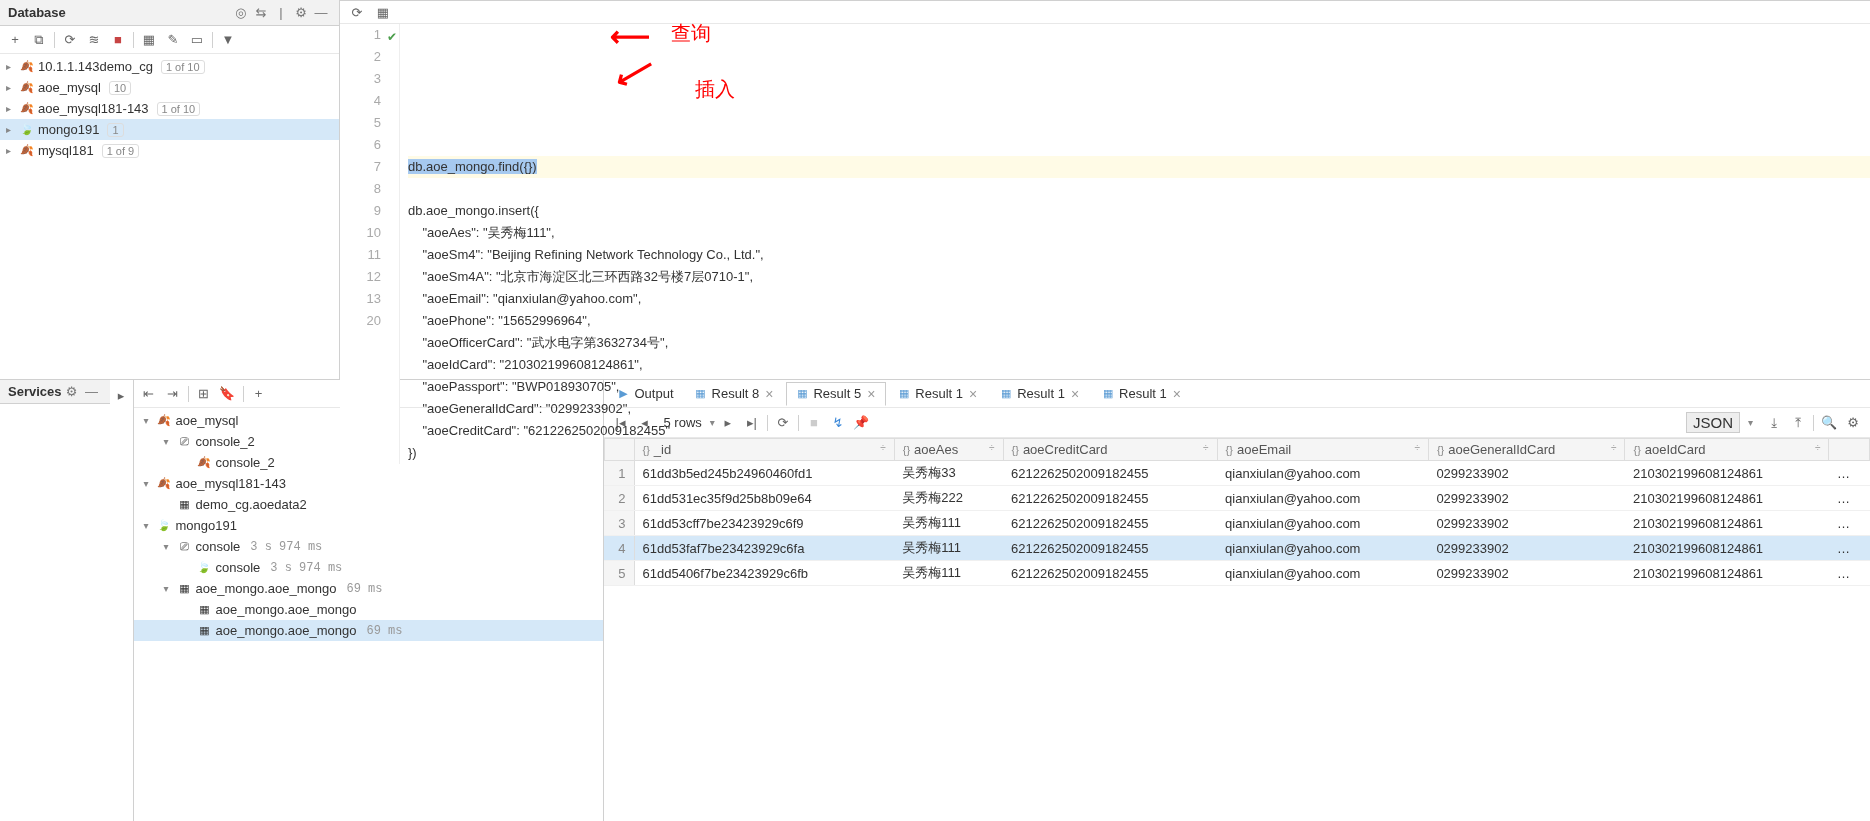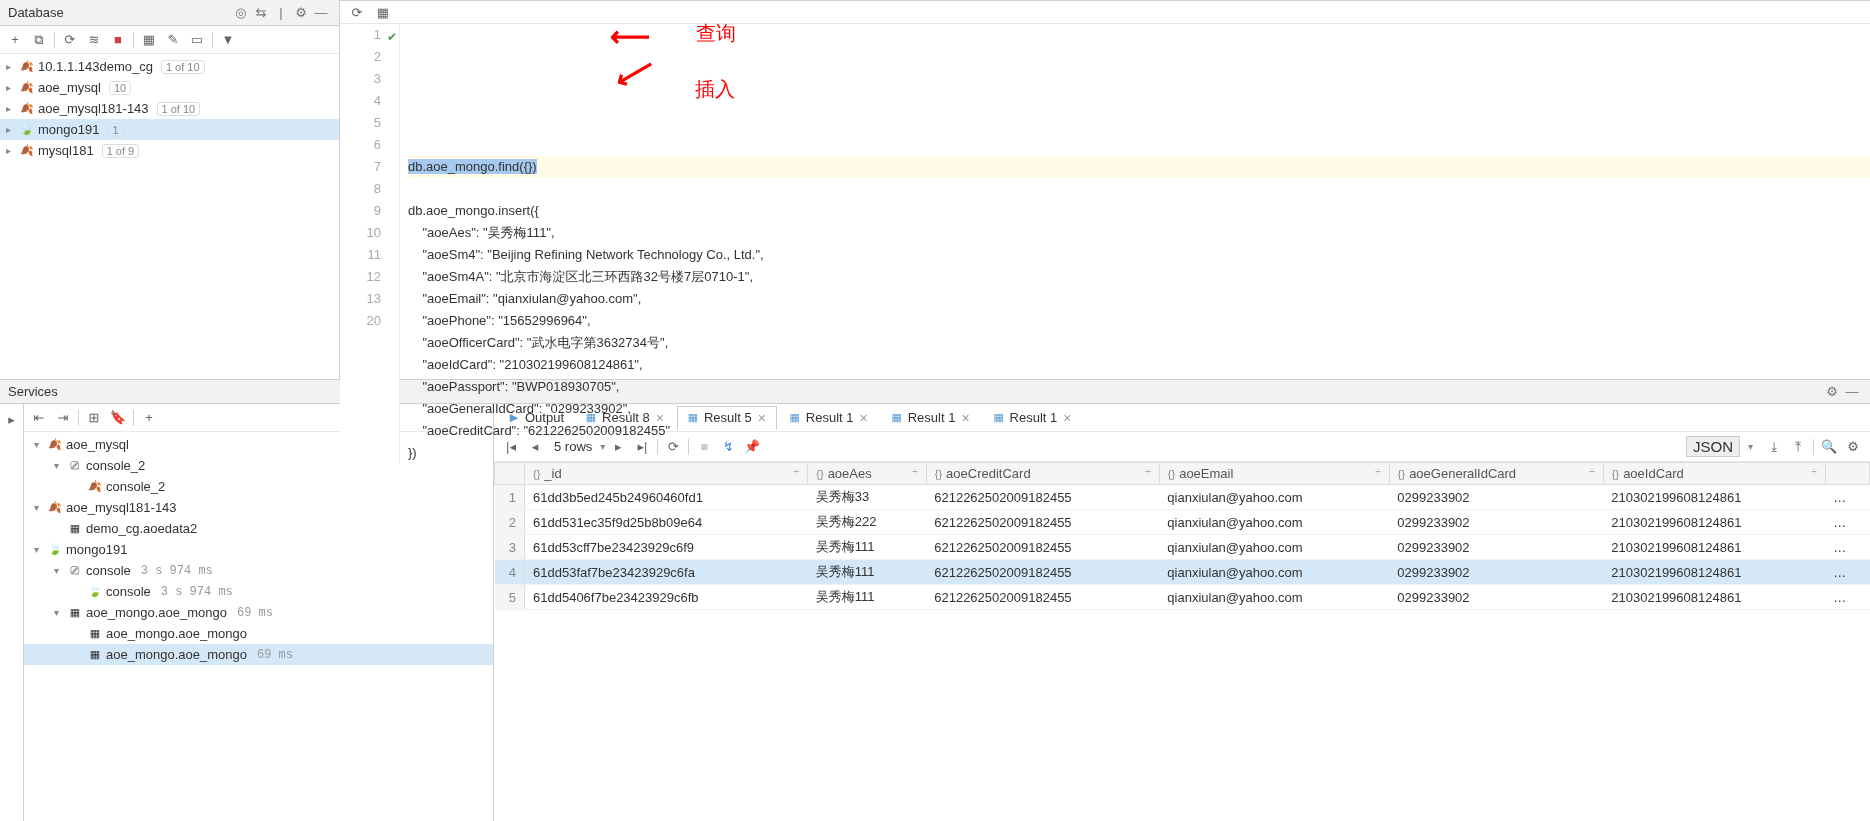--- a/index.html
+++ b/index.html
@@ -1,20 +1,20 @@
 <!DOCTYPE html>
 <html><head>
 <meta charset="utf-8">
 <style>
 * { margin:0; padding:0; box-sizing:border-box; font-family:-apple-system,"Segoe UI",Arial,sans-serif; font-size:13px; }
 body { background:#fff; color:#333; overflow:hidden; width:1870px; height:821px; position:relative; }
 .top-area { display:flex; height:380px; border-bottom:1px solid #d0d0d0; }
 .db-panel { width:340px; border-right:1px solid #d0d0d0; display:flex; flex-direction:column; }
 .panel-header { height:26px; background:#f2f2f2; border-bottom:1px solid #d0d0d0; display:flex; align-items:center; padding:0 8px; }
-.panel-title { font-weight:normal; flex:1; }
+.panel-title { font-weight:bold; flex:1; }
 .hdr-icon { width:20px; height:20px; display:flex; align-items:center; justify-content:center; color:#777; cursor:pointer; }
 .db-toolbar { height:28px; border-bottom:1px solid #e8e8e8; display:flex; align-items:center; padding:0 4px; gap:2px; }
 .tb-btn { width:22px; height:22px; display:flex; align-items:center; justify-content:center; color:#666; cursor:pointer; }
 .tb-btn.red { color:#c74444; }
 .tb-sep { width:1px; height:16px; background:#d0d0d0; margin:0 2px; }
 .db-tree { flex:1; overflow:auto; padding:2px 0; }
 .tree-item { display:flex; align-items:center; height:21px; padding:0 6px; cursor:pointer; gap:4px; }
 .tree-item.sel { background:#d5e8f8; }
 .arrow { width:10px; font-size:10px; color:#888; }
 .ds-icon { width:14px; height:14px; display:inline-flex; align-items:center; justify-content:center; font-size:11px; }
@@ -30,21 +30,21 @@
 .editor { flex:1; display:flex; font-family:Consolas,'Courier New',monospace; font-size:13px; line-height:22px; position:relative; }
 .gutter { width:60px; text-align:right; padding-right:18px; color:#aaa; border-right:1px solid #eee; background:#fff; user-select:none; position:relative; }
 .gln { height:22px; }
 .check { position:absolute; top:2px; right:2px; color:#4b9e4b; font-size:12px; }
 .code { flex:1; padding-left:8px; white-space:pre; color:#333; position:relative; }
 .cl { height:22px; }
 .cl.hl { background:#fffbe6; }
 .sel-text { background:#a6c9ef;margin-top:24px; }
 .annot { position:absolute; color:#ff0000; font-size:20px; pointer-events:none; }
 .arrow-red { color:#ff0000; font-size:28px; font-weight:bold; }
-.services { display:flex; flex-direction:column; height:441px; }
+.services { display:flex; flex-direction:row; height:441px; }
 .svc-header { height:24px; background:#f2f2f2; border-bottom:1px solid #d0d0d0; display:flex; align-items:center; padding:0 8px; }
 .svc-body { flex:1; display:flex; min-height:0; }
 .svc-left-bar { width:24px; border-right:1px solid #d0d0d0; display:flex; flex-direction:column; align-items:center; padding-top:4px; }
 .svc-tree-panel { width:470px; border-right:1px solid #d0d0d0; display:flex; flex-direction:column; }
 .svc-tree-tb { height:28px; border-bottom:1px solid #e8e8e8; display:flex; align-items:center; padding:0 4px; gap:2px; }
 .svc-tree { flex:1; overflow:auto; padding:2px 0; }
 .svc-item { display:flex; align-items:center; height:21px; cursor:pointer; gap:4px; }
 .svc-item.sel { background:#d5e8f8; }
 .timing { color:#999; font-size:12px; margin-left:6px;font-family:Liberation Mono, monospace; }
 .results { flex:1; display:flex; flex-direction:column; min-width:0; }
@@ -169,21 +169,21 @@
           <div class="gln">8</div>
           <div class="gln">9</div>
           <div class="gln">10</div>
           <div class="gln">11</div>
           <div class="gln">12</div>
           <div class="gln">13</div>
           <div class="gln">20</div>
         </div>
       <div class="code" id="code">
         <div class="annot" style="top:2px;left:210px;"><span class="arrow-red">⟵</span></div>
-        <div class="annot" style="top:-2px;left:296px;text-align:center;">查询</div>
+        <div class="annot" style="top:-2px;left:271px;text-align:center;">查询</div>
         <div class="annot" style="top:38px;left:215px;transform:rotate(-30deg);"><span class="arrow-red">⟵</span></div>
         <div class="annot" style="top:54px;left:295px;">插入</div>
       <div class="cl hl"><span class="sel-text">db.aoe_mongo.find({})</span></div><div class="cl"></div><div class="cl">db.aoe_mongo.insert({</div><div class="cl">    "aoeAes": "吴秀梅111",</div><div class="cl">    "aoeSm4": "Beijing Refining Network Technology Co., Ltd.",</div><div class="cl">    "aoeSm4A": "北京市海淀区北三环西路32号楼7层0710-1",</div><div class="cl">    "aoeEmail": "qianxiulan@yahoo.com",</div><div class="cl">    "aoePhone": "15652996964",</div><div class="cl">    "aoeOfficerCard": "武水电字第3632734号",</div><div class="cl">    "aoeIdCard": "210302199608124861",</div><div class="cl">    "aoePassport": "BWP018930705",</div><div class="cl">    "aoeGeneralIdCard": "0299233902",</div><div class="cl">    "aoeCreditCard": "6212262502009182455"</div><div class="cl">})</div></div>
     </div>
   </div>
 </div>
 
 <div class="services">
   <div class="svc-header">
     <span class="panel-title">Services</span>

